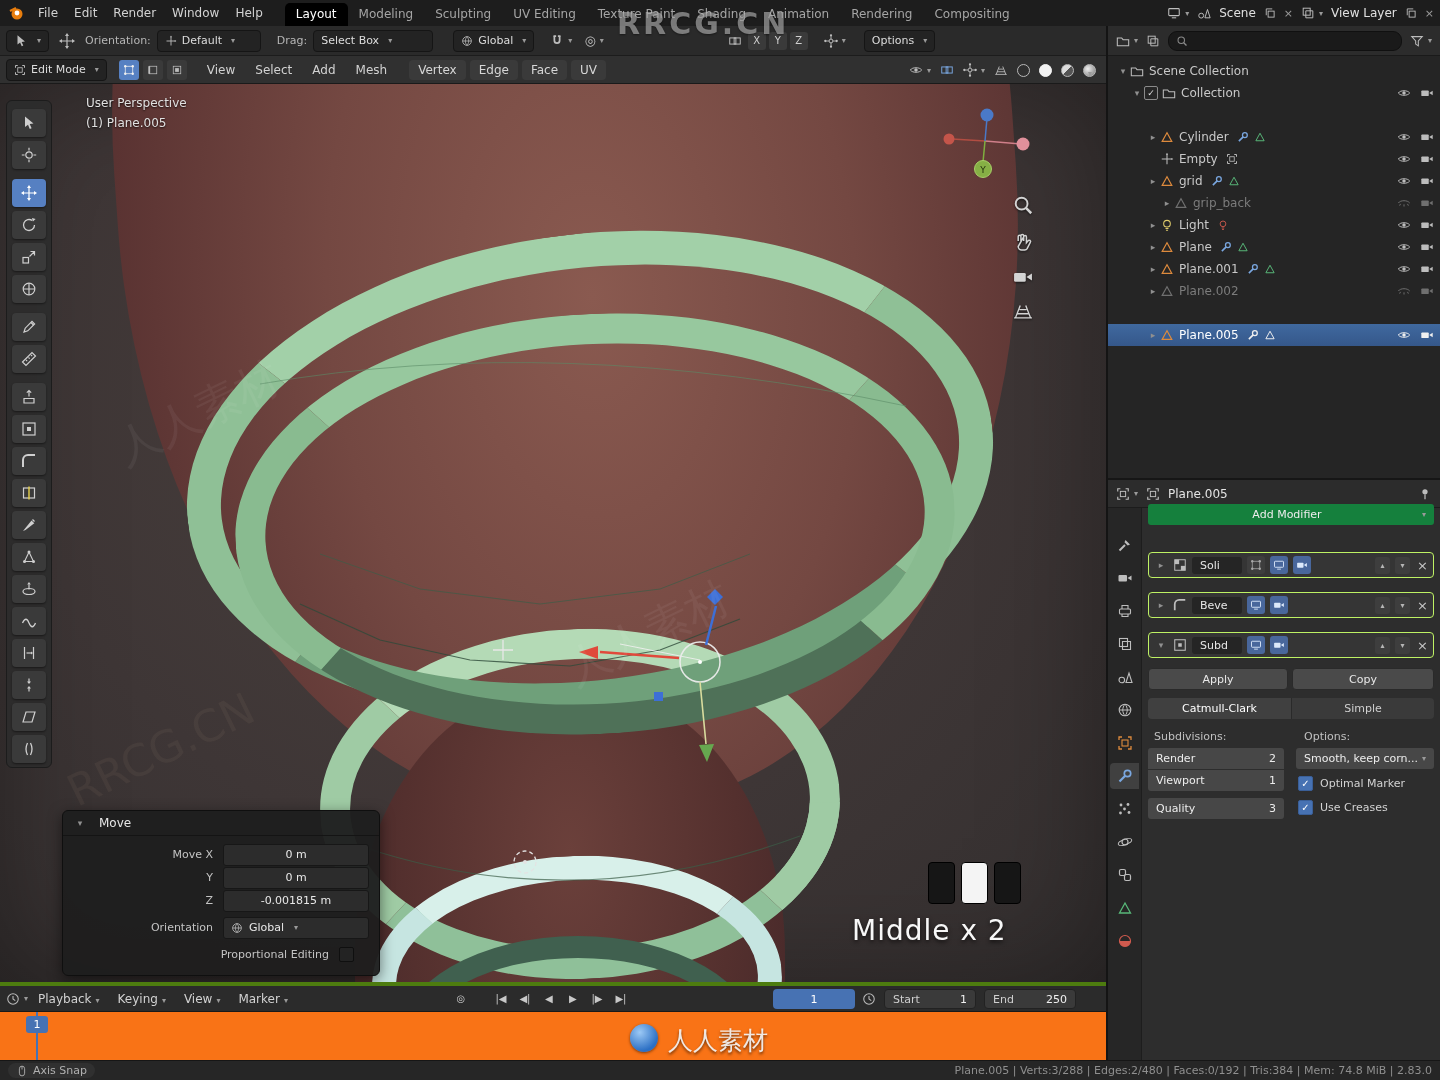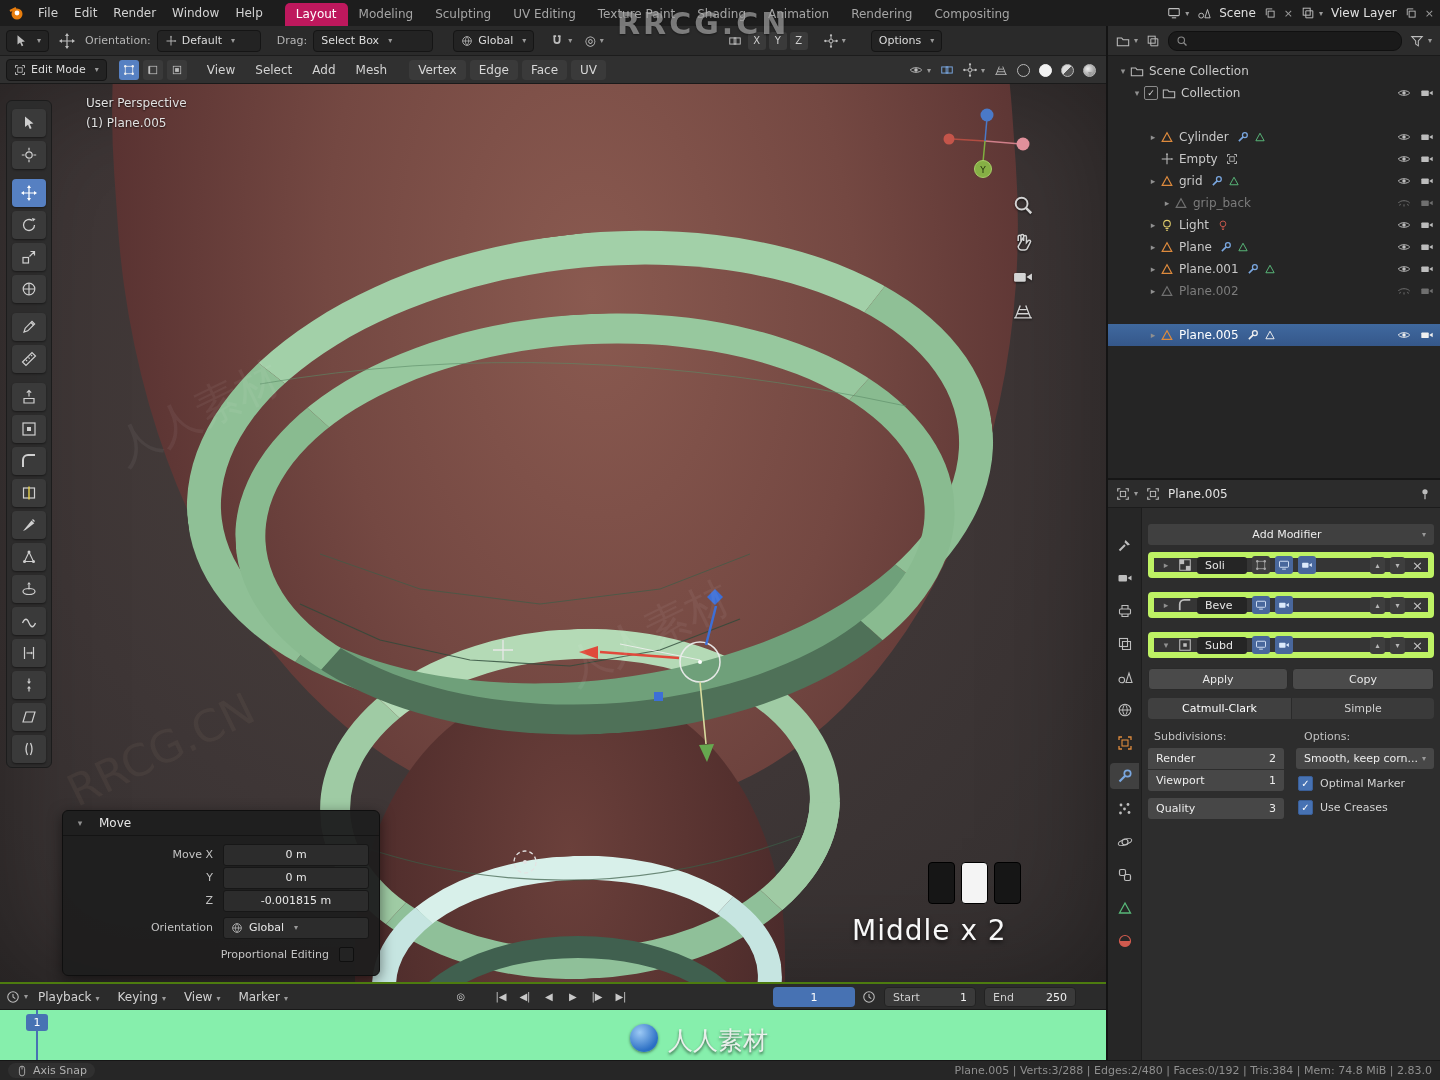--- a/index.html
+++ b/index.html
@@ -9,21 +9,21 @@
   .abs{position:absolute}
   .flex{display:flex;align-items:center}
   svg.ico{display:block;flex:none}
   .i12{width:12px;height:12px}.i14{width:14px;height:14px}.i16{width:16px;height:16px}.i22{width:22px;height:22px}
   .c-gray{color:#bdbdbd}.c-dim{color:#6f6f6f}.c-orange{color:#dd8a3d}.c-green{color:#58b879}.c-red{color:#d05a4e}
   .c-blue{color:#7aa7e0}.c-teal{color:#6fc0b2}.c-yel{color:#ddc96a}.c-white{color:#f0f0f0}
   
   #topbar{left:0;top:0;width:1440px;height:26px;background:#1d1d1d;border-bottom:1px solid #101010;display:flex;align-items:center}
   .mi{padding:2px 8px;border-radius:3px;color:#d2d2d2;font-size:12px}
   .tab{padding:4px 11px 5px;border-radius:5px 5px 0 0;color:#a5a5a5;font-size:12px;margin-top:2px}
-  .tab.active{background:#be185d;color:#fff}
+  .tab.active{background:#000000;color:#fff}
   .tb-right{position:absolute;right:6px;top:0;height:26px;display:flex;align-items:center;gap:8px}
   .dd::after{content:"▾";font-size:8px;color:#9a9a9a;margin-left:4px}
   .xg{color:#9a9a9a;font-size:11px}
   
   #row2{left:0;top:26px;width:1106px;height:30px;background:#2a2a2a;border-bottom:1px solid #1c1c1c;display:flex;align-items:center;gap:6px;padding-left:6px;box-sizing:border-box}
   .fld{background:#232323;border:1px solid #151515;border-radius:4px;height:20px;display:inline-flex;align-items:center;padding:0 7px;gap:5px;color:#dcdcdc;font-size:11px;white-space:nowrap}
   .lbl{color:#b5b5b5;font-size:11px;white-space:nowrap}
   .axchip{width:18px;height:18px;border-radius:3px;background:#3a3a3a;display:inline-flex;align-items:center;justify-content:center;font-size:10px;color:#cfcfcf}
   .prop-ico::before{content:"◎";font-size:13px;color:#c2c2c2}
   
@@ -97,31 +97,31 @@
   .ptab{position:absolute;left:2px;width:29px;height:26px;display:flex;align-items:center;justify-content:center;border-radius:4px 0 0 4px}
   .ptab.active{background:#404040}
   #phead{position:absolute;left:0;top:0;width:332px;height:28px;background:#2c2c2c;border-bottom:1px solid #1c1c1c;display:flex;align-items:center;gap:8px;padding:0 8px;box-sizing:border-box}
   .pfld{position:absolute;background:#474747;border-radius:3px;height:21px;display:flex;align-items:center;padding:0 8px;font-size:11px;color:#ececec;box-sizing:border-box}
   .pfld .v{margin-left:auto}
   .pbtn{position:absolute;background:#4a4a4a;border:1px solid #2a2a2a;border-radius:4px;height:22px;display:flex;align-items:center;justify-content:center;font-size:11px;color:#e8e8e8;box-sizing:border-box}
   .seg{position:absolute;height:21px;display:flex;align-items:center;justify-content:center;font-size:11px;box-sizing:border-box}
   .seg.on{background:#404040;color:#fff;border-radius:4px 0 0 4px}
   .seg.off{background:#3a3a3a;color:#cfcfcf;border-radius:0 4px 4px 0;border-left:1px solid #2a2a2a}
   .plab{position:absolute;font-size:11px;color:#c0c0c0;white-space:nowrap}
-  .mod{position:absolute;left:40px;width:286px;height:26px;background:#353535;border:6px solid #bef264;border-radius:4px;display:flex;align-items:center;gap:5px;padding:0 5px;box-sizing:border-box}
+  .mod{position:absolute;left:40px;width:286px;height:26px;background:#353535;border:1px solid #bef264;border-radius:4px;display:flex;align-items:center;gap:5px;padding:0 5px;box-sizing:border-box}
   .mname{background:#252525;border-radius:3px;padding:2px 8px;font-size:11px;color:#e6e6e6;min-width:34px}
   .mtg{width:18px;height:18px;border-radius:3px;display:flex;align-items:center;justify-content:center;background:#3e3e3e;color:#a8a8a8}
   .mtg.on{background:#49679c;color:#dce9fb}
   .upd{width:15px;height:17px;background:#3e3e3e;border-radius:3px;color:#b5b5b5;font-size:8px;display:flex;align-items:center;justify-content:center}
   .up::before{content:"▴"}.dn::before{content:"▾"}
   .x{color:#c6c6c6;font-size:13px;margin-left:2px}
   .x::before{content:"×"}
   .clab{font-size:11px;color:#d2d2d2;margin-left:7px;white-space:nowrap}
   
-  #timeline{left:0;top:982px;width:1106px;height:78px;background:#86efac;border-top:2px solid #4d7c0f}
+  #timeline{left:0;top:982px;width:1106px;height:78px;background:#f97316;border-top:4px solid #4d7c0f}
   #tl-head{position:absolute;left:0;top:0;width:1106px;height:26px;background:#2b2b2b;border-bottom:1px solid #191919;display:flex;align-items:center;gap:2px;padding-left:6px;box-sizing:border-box}
   .tbt{width:22px;height:18px;display:inline-flex;align-items:center;justify-content:center;color:#c8c8c8;font-size:10px;border-radius:3px}
   .cframe{position:absolute;left:773px;top:3px;width:82px;height:20px;background:#4772b3;border-radius:4px;color:#fff;display:flex;align-items:center;justify-content:center;font-size:11px}
   .tfld{position:absolute;top:3px;height:20px;background:#3a3a3a;border:1px solid #222;border-radius:4px;display:flex;align-items:center;padding:0 8px;font-size:11px;color:#cfcfcf;box-sizing:border-box}
   .tfld .v{margin-left:auto;color:#f0f0f0}
   .tick{position:absolute;top:8px;transform:translateX(-50%);color:#8f8f8f;font-size:11px}
   #playhead-line{position:absolute;left:36px;top:26px;width:2px;height:52px;background:#4772b3}
   #playhead-badge{position:absolute;left:26px;top:30px;width:22px;height:17px;background:#4772b3;border-radius:3px;color:#fff;font-size:11px;display:flex;align-items:center;justify-content:center}
   
   #statusbar{left:0;top:1060px;width:1440px;height:20px;background:#262626;border-top:1px solid #161616;display:flex;align-items:center;padding:0 8px;box-sizing:border-box}
@@ -457,21 +457,21 @@
         </svg>
       <span class="axchip" style="margin-left:6px">X</span>
       <span class="axchip" style="margin-left:3px">Y</span>
       <span class="axchip" style="margin-left:3px">Z</span>
     </span>
     <span class="dd flex" style="margin-left:10px">
         <svg class="ico i14 c-gray">
           <use href="#s-gizmo"></use>
         </svg>
       </span>
-    <span class="fld dd" style="margin-left:19px">
+    <span class="fld dd" style="margin-left:12px">
         <span>Options</span>
       </span>
   </div>
 
   <div id="row3" class="abs">
     <span class="fld dd">
       <svg class="ico i12 c-gray">
           <use href="#s-object"></use>
         </svg>
       <span>Edit Mode</span>
@@ -1061,21 +1061,21 @@
               <use href="#s-mesh"></use>
             </svg>
           </span>
         <span class="ptab" style="top:420px">
             <svg class="ico i16 c-red">
               <use href="#s-material"></use>
             </svg>
           </span>
       </div>
 
-      <span class="pfld dd" style="left:40px;top:44px;width:286px;justify-content:center;background:#404040">
+      <span class="pfld dd" style="left:40px;top:24px;width:286px;justify-content:center;background:#15803d">
           <span style="margin:0 auto">Add Modifier</span>
         </span>
 
       <div class="mod" style="top:72px">
         <span class="exp"></span>
         <svg class="ico i14 c-gray">
             <use href="#s-checker"></use>
           </svg>
         <span class="mname">Soli</span>
         <span class="mtg">

